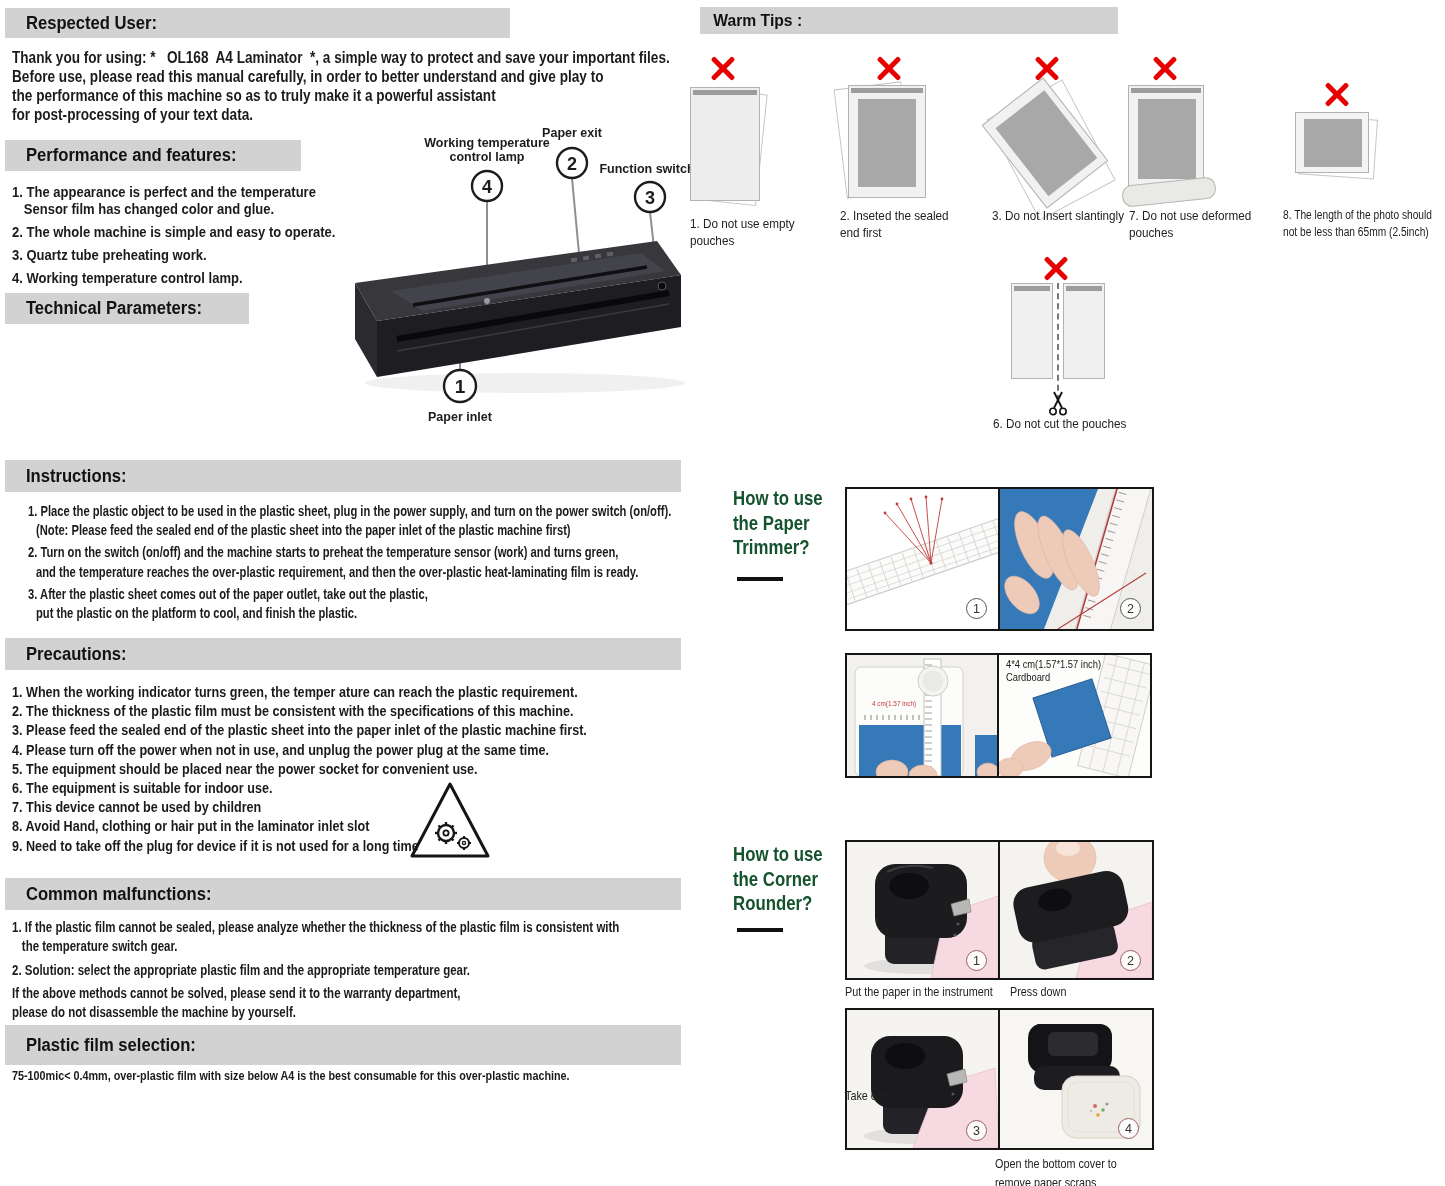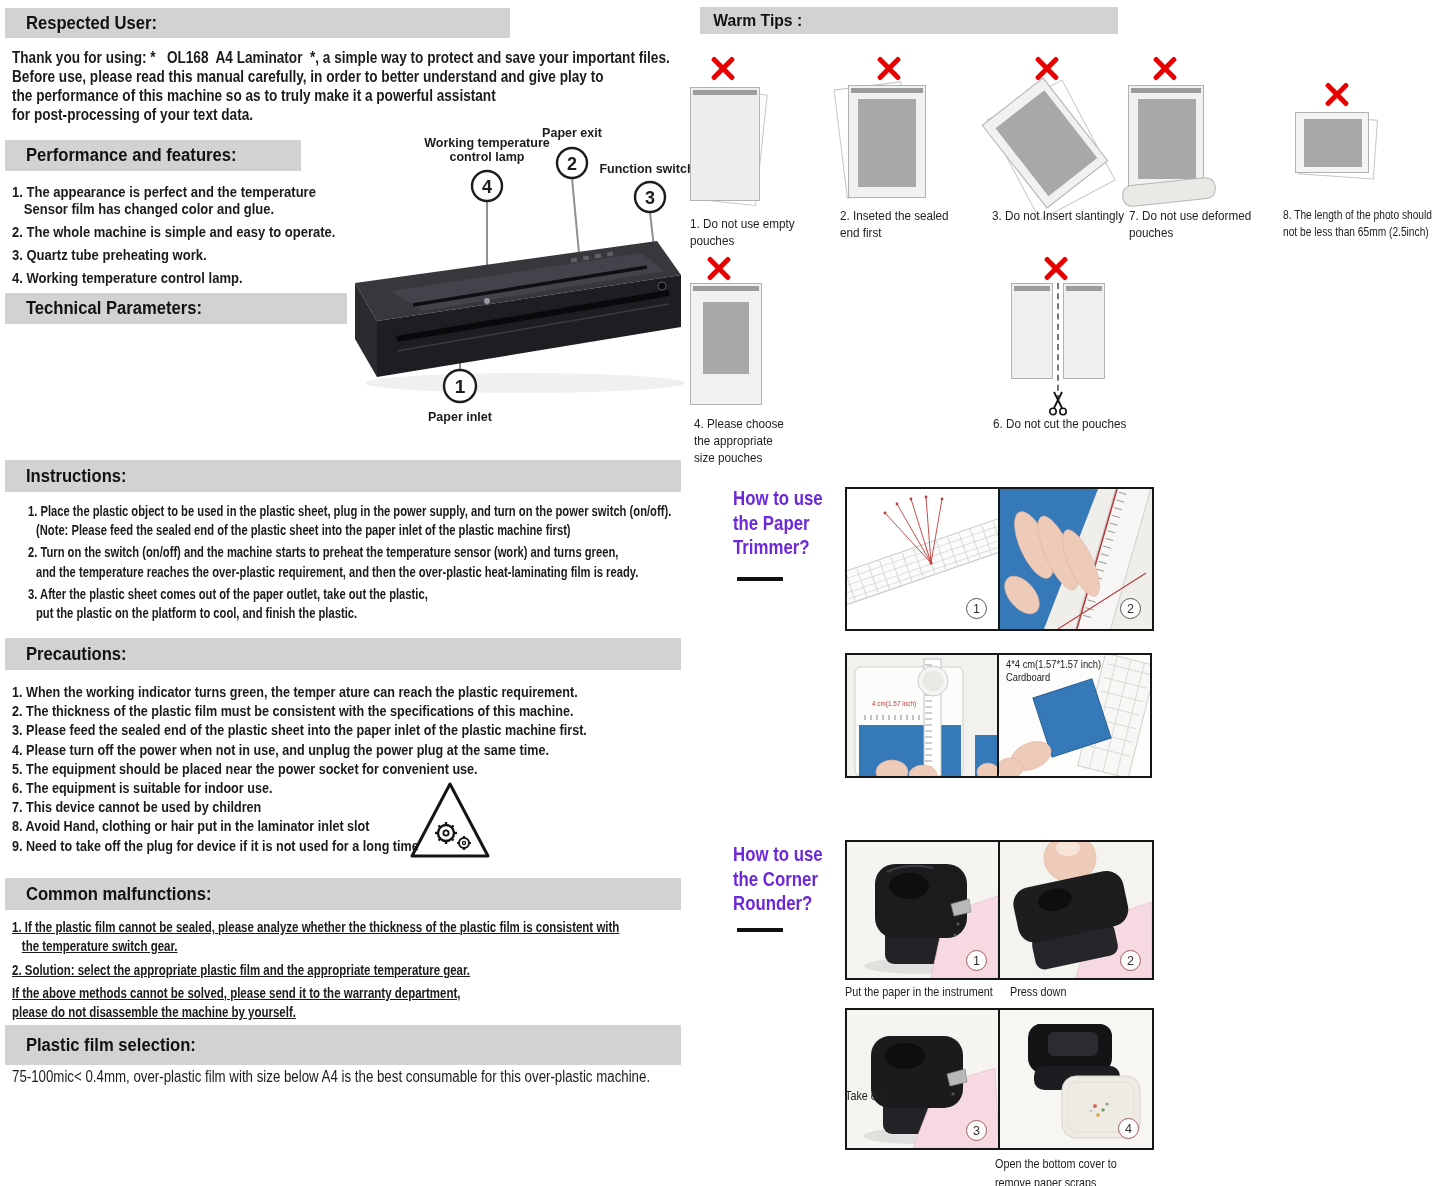--- a/index.html
+++ b/index.html
@@ -9,37 +9,37 @@
   .bar{position:absolute;background:#d2d2d2;display:flex;align-items:center;}
   .bar-t{font-weight:bold;font-size:17.5px;color:#121212;padding-left:22px;white-space:pre;
          transform:scaleX(.95);transform-origin:0 50%;}
   .ln{white-space:pre;transform-origin:0 0;} .sx80{transform:scaleX(.80);} .sx82{transform:scaleX(.82);}
   .sx83{transform:scaleX(.83);} .sx84{transform:scaleX(.84);} .sx85{transform:scaleX(.85);}
   .intro{font-size:16px;font-weight:600;line-height:19px;}
   .feat{font-size:15.5px;font-weight:600;line-height:17px;}
   .tech{font-size:14.5px;font-weight:600;line-height:21.6px;}
   .inst{font-size:14px;font-weight:600;line-height:19.2px;}
   .prec{font-size:15px;font-weight:700;line-height:19.2px;}
-  .malf{font-size:14px;font-weight:600;line-height:19px;text-decoration:underline;}
-  .film{font-size:16px;font-weight:400;}
+  .malf{font-size:14px;font-weight:600;line-height:19px;}
+  .film{font-size:13px;font-weight:700;}
   
   .xmark{position:absolute;width:26px;height:26px;}
   .xmark::before,.xmark::after{content:"";position:absolute;left:-2px;top:11px;width:30px;height:5px;
         background:#e60000;border-radius:2px;}
   .xmark::before{transform:rotate(45deg);} .xmark::after{transform:rotate(-45deg);}
   .pouch{position:absolute;background:#f1f1f1;border:1px solid #b2b2b2;box-sizing:border-box;}
   .strip{position:absolute;left:2px;right:2px;top:2px;height:5px;background:#9c9c9c;}
   .inner{position:absolute;background:#a8a8a8;}
   .ghost{position:absolute;border:1px solid #c6c6c6;background:rgba(255,255,255,.4);}
   .tip-cap{position:absolute;font-size:13px;font-weight:400;color:#222;line-height:17px;}
   .tip-cap .ln{transform:scaleX(.9);}
   .tip-cap.cap-sm{font-size:12px;} .tip-cap.cap-sm .ln{transform:scaleX(.85);}
   .dashcut{position:absolute;border-left:2px dashed #777;}
   
-  .how-title{position:absolute;font-size:21px;font-weight:bold;line-height:24.5px;color:#6d28d9;}
+  .how-title{position:absolute;font-size:21px;font-weight:bold;line-height:24.5px;color:#14532d;}
   .how-title .ln{transform:scaleX(.8);}
   .how-dash{position:absolute;background:#111;height:3.5px;width:46px;}
   .photo-frame{position:absolute;border:2px solid #161616;background:#fff;display:flex;}
   .pf-div{width:2px;background:#161616;}
   .badge{position:absolute;width:21px;height:21px;border-radius:50%;background:rgba(255,255,255,.9);
          display:flex;align-items:center;justify-content:center;font-size:12.5px;color:#333;box-sizing:border-box;}
   .badge.gray{border:1.6px solid #555;} .badge.rose{border:1.6px solid #9b5f5f;}
   .photo-cap{position:absolute;font-size:13.5px;color:#222;line-height:19px;}
   .photo-cap .ln{transform:scaleX(.8);}
   .card-label{position:absolute;font-size:11px;color:#1a1a1a;line-height:13px;}
@@ -65,21 +65,21 @@
     <span class="bar-t">Performance and features:</span>
   </div>
   <div class="abs feat" style="left:12px;top:183px">
     <div class="ln sx84">1. The appearance is perfect and the temperature</div>
     <div class="ln sx84" style="padding-left:14px;margin-bottom:6px">Sensor film has changed color and glue.</div>
     <div class="ln sx84" style="margin-bottom:6px">2. The whole machine is simple and easy to operate.</div>
     <div class="ln sx84" style="margin-bottom:6px">3. Quartz tube preheating work.</div>
     <div class="ln sx84">4. Working temperature control lamp.</div>
   </div>
 
-  <div class="bar" style="left:5px;top:293px;width:342px;height:31px">
+  <div class="bar" style="left:5px;top:293px;width:244px;height:31px">
     <span class="bar-t">Technical Parameters:</span>
   </div>
 
   <div class="bar" style="left:5px;top:460px;width:676px;height:32px">
     <span class="bar-t">Instructions:</span>
   </div>
   <div class="abs inst" style="left:28px;top:502px">
     <div class="ln sx80">1. Place the plastic object to be used in the plastic sheet, plug in the power supply, and turn on the power switch (on/off).</div>
     <div class="ln sx80" style="padding-left:10px;margin-bottom:3px">(Note: Please feed the sealed end of the plastic sheet into the paper inlet of the plastic machine first)</div>
     <div class="ln sx80">2. Turn on the switch (on/off) and the machine starts to preheat the temperature sensor (work) and turns green,</div>
@@ -249,32 +249,20 @@
     <div class="ghost" style="left:24px;top:72px;width:74px;height:58px;transform:rotate(4deg)"></div>
     <div class="pouch" style="left:19px;top:67px;width:74px;height:61px;background:#f4f4f4">
       <div class="inner" style="left:8px;top:6px;width:58px;height:48px"></div>
     </div>
     <div class="tip-cap cap-sm" style="left:7px;top:162px">
       <div class="ln">8. The length of the photo should</div>
       <div class="ln">not be less than 65mm (2.5inch)</div>
     </div>
   </div>
 
-  <div class="abs" style="left:690px;top:250px;width:120px;height:220px">
-    <span class="xmark" style="left:16px;top:5px"></span>
-    <div class="pouch" style="left:0;top:33px;width:72px;height:122px">
-      <div class="strip"></div>
-      <div class="inner" style="left:12px;top:18px;width:46px;height:72px"></div>
-    </div>
-    <div class="tip-cap" style="left:4px;top:165px">
-      <div class="ln">4. Please choose</div>
-      <div class="ln">the appropriate</div>
-      <div class="ln">size pouches</div>
-    </div>
-  </div>
 
 
   <div class="abs" style="left:985px;top:250px;width:200px;height:220px">
     <span class="xmark" style="left:58px;top:5px"></span>
     <div class="pouch" style="left:26px;top:33px;width:42px;height:96px;background:#f0f0f0">
       <div class="strip"></div>
     </div>
     <div class="pouch" style="left:78px;top:33px;width:42px;height:96px;background:#f0f0f0">
       <div class="strip"></div>
     </div>

